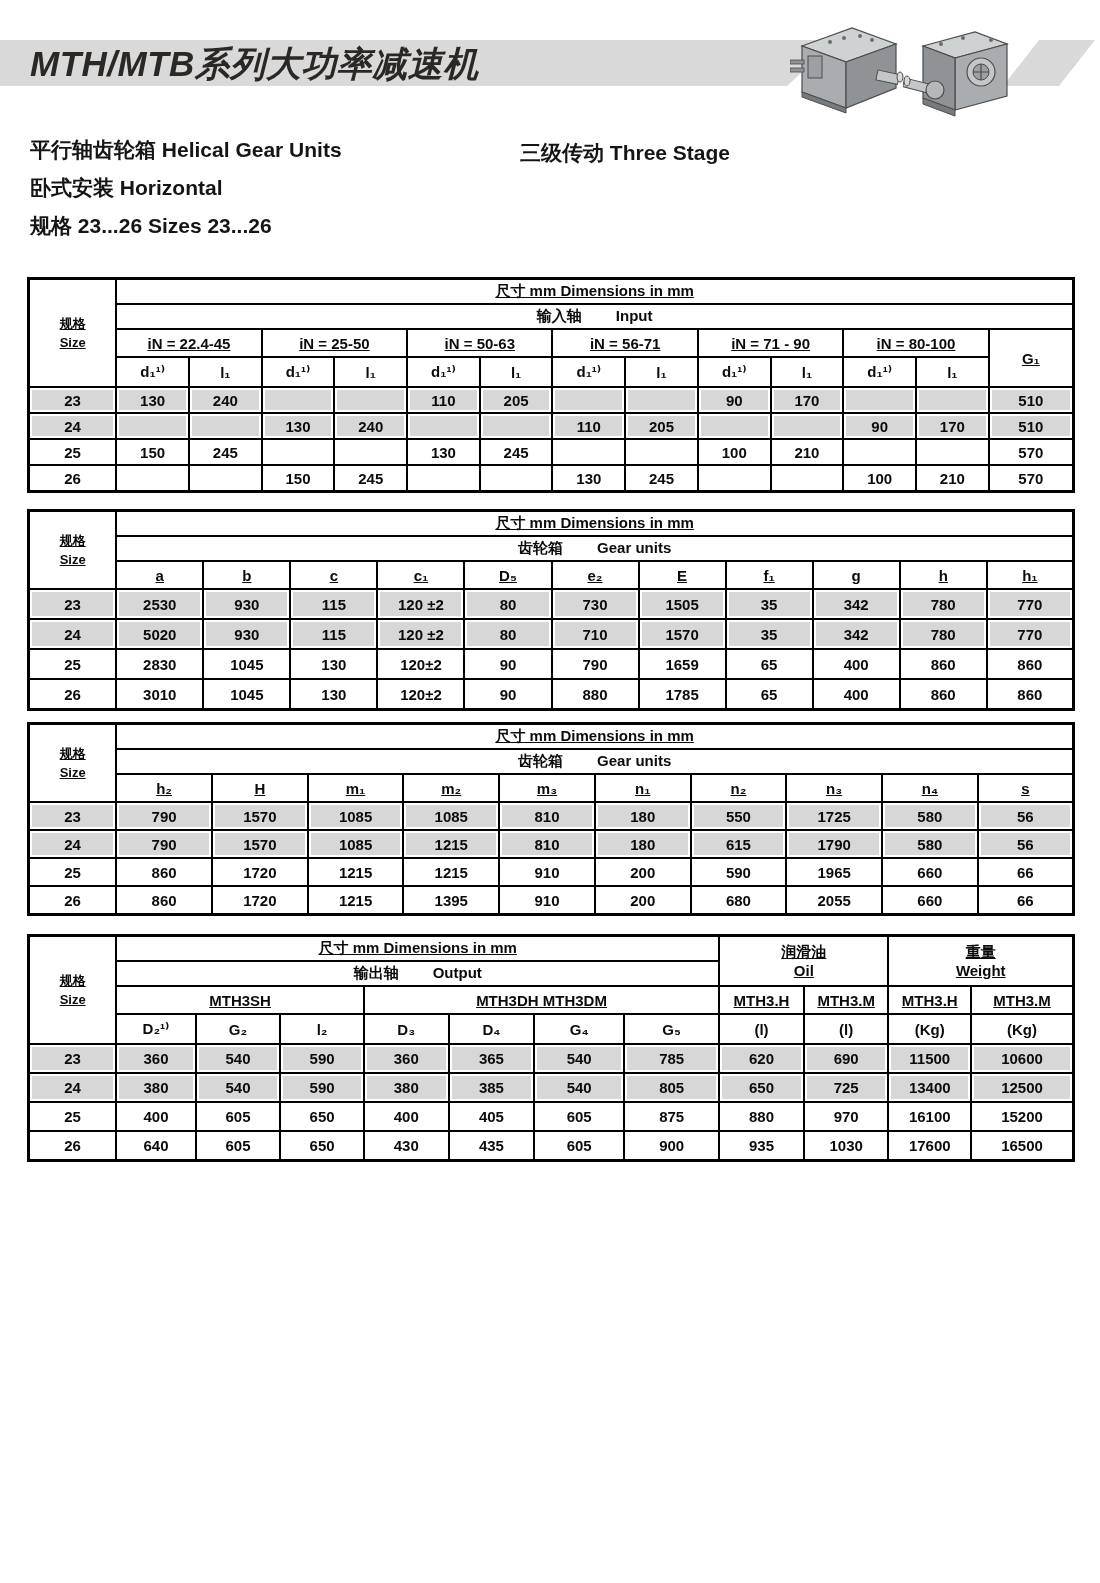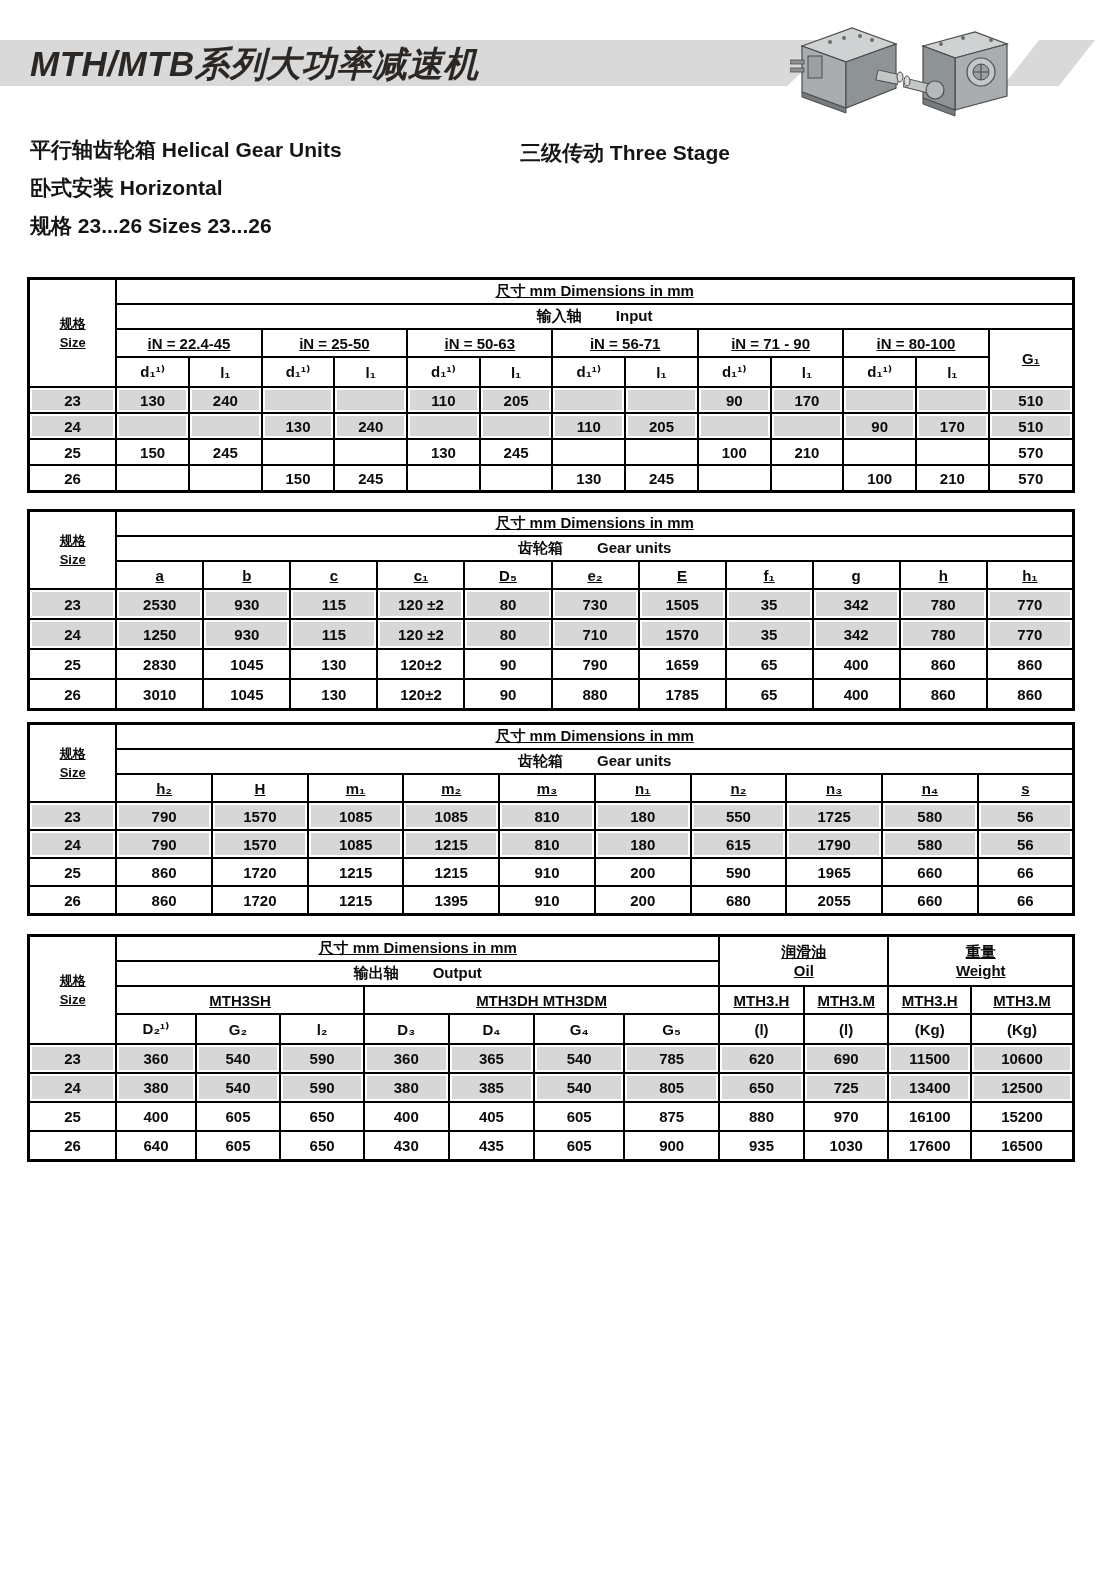--- a/index.html
+++ b/index.html
@@ -262,21 +262,21 @@
           <td>80</td>
           <td>730</td>
           <td>1505</td>
           <td>35</td>
           <td>342</td>
           <td>780</td>
           <td>770</td>
         </tr>
         <tr class="shaded">
           <td class="size-col">24</td>
-          <td>1250</td>
+          <td>5020</td>
           <td>930</td>
           <td>115</td>
           <td>120 ±2</td>
           <td>80</td>
           <td>710</td>
           <td>1570</td>
           <td>35</td>
           <td>342</td>
           <td>780</td>
           <td>770</td>

